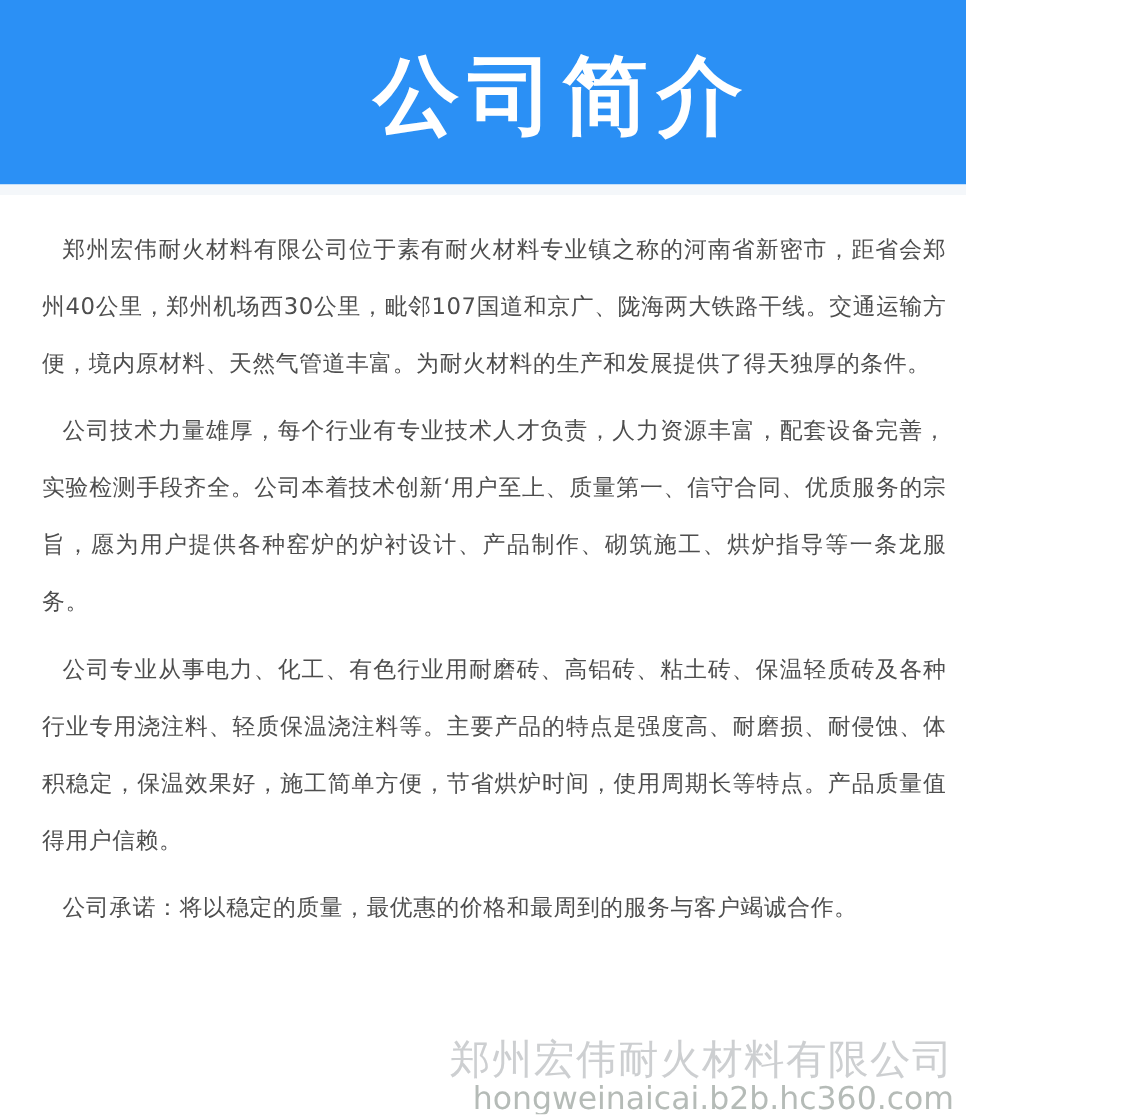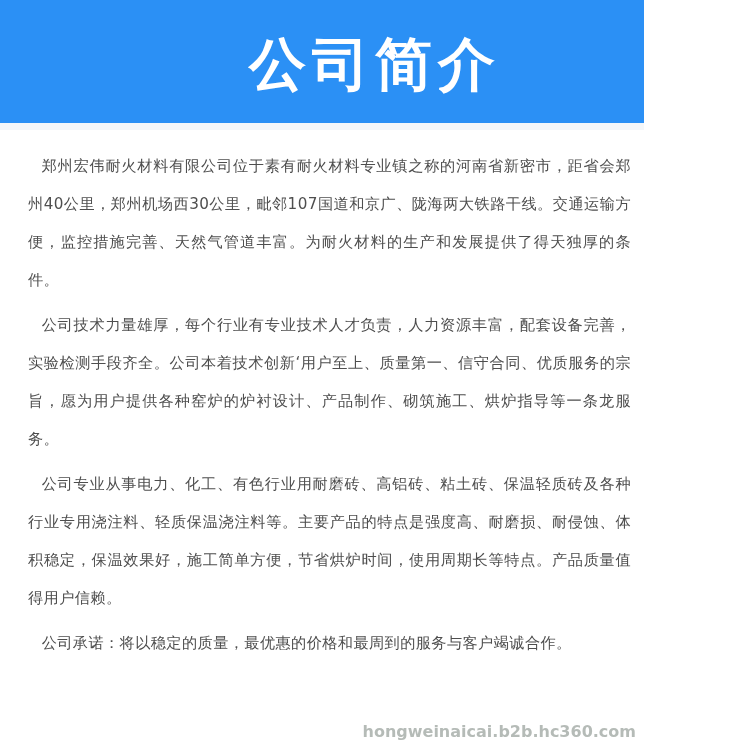--- a/index.html
+++ b/index.html
@@ -61,42 +61,42 @@
     pointer-events: none;
   }
   .watermark-company {
     font-size: 27px;
     line-height: 29px;
     color: rgba(175, 178, 180, 0.62);
     letter-spacing: 1px;
     white-space: nowrap;
   }
   .watermark-url {
-    font-size: 16px;
+    font-size: 21px;
     line-height: 22px;
     color: rgba(168, 175, 170, 0.85);
     white-space: nowrap;
-    font-weight: bold;
   }
 </style>
 </head>
 <body>
 
 <div class="page">
 
   <div class="banner">
     <h1 class="banner-title">公司简介</h1>
   </div>
 
   <div class="banner-underline"></div>
 
   <div class="content">
-    <p>郑州宏伟耐火材料有限公司位于素有耐火材料专业镇之称的河南省新密市，距省会郑州40公里，郑州机场西30公里，毗邻107国道和京广、陇海两大铁路干线。交通运输方便，监控措施完善、天然气管道丰富。为耐火材料的生产和发展提供了得天独厚的条件。</p>
+    <p>郑州宏伟耐火材料有限公司位于素有耐火材料专业镇之称的河南省新密市，距省会郑州40公里，郑州机场西30公里，毗邻107国道和京广、陇海两大铁路干线。交通运输方便，境内原材料、天然气管道丰富。为耐火材料的生产和发展提供了得天独厚的条件。</p>
     <p>公司技术力量雄厚，每个行业有专业技术人才负责，人力资源丰富，配套设备完善，实验检测手段齐全。公司本着技术创新‘用户至上、质量第一、信守合同、优质服务的宗旨，愿为用户提供各种窑炉的炉衬设计、产品制作、砌筑施工、烘炉指导等一条龙服务。</p>
     <p>公司专业从事电力、化工、有色行业用耐磨砖、高铝砖、粘土砖、保温轻质砖及各种行业专用浇注料、轻质保温浇注料等。主要产品的特点是强度高、耐磨损、耐侵蚀、体积稳定，保温效果好，施工简单方便，节省烘炉时间，使用周期长等特点。产品质量值得用户信赖。</p>
     <p>公司承诺：将以稳定的质量，最优惠的价格和最周到的服务与客户竭诚合作。</p>
   </div>
 
   <div class="watermark">
+    <div class="watermark-company">郑州宏伟耐火材料有限公司</div>
     <div class="watermark-url">hongweinaicai.b2b.hc360.com</div>
   </div>
 
 </div>
 
 </body></html>

